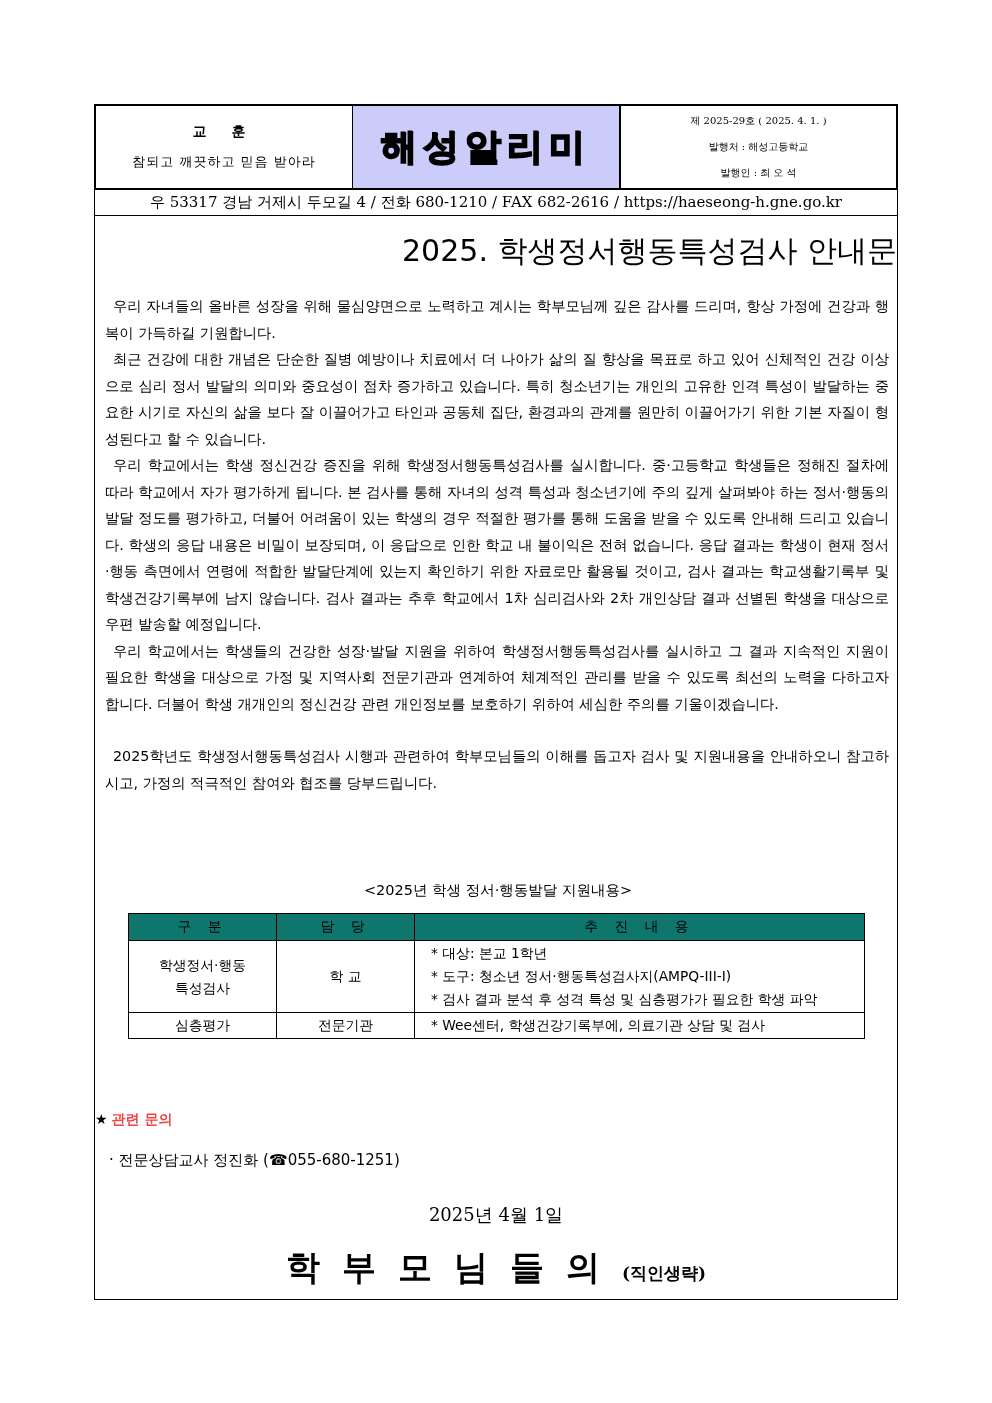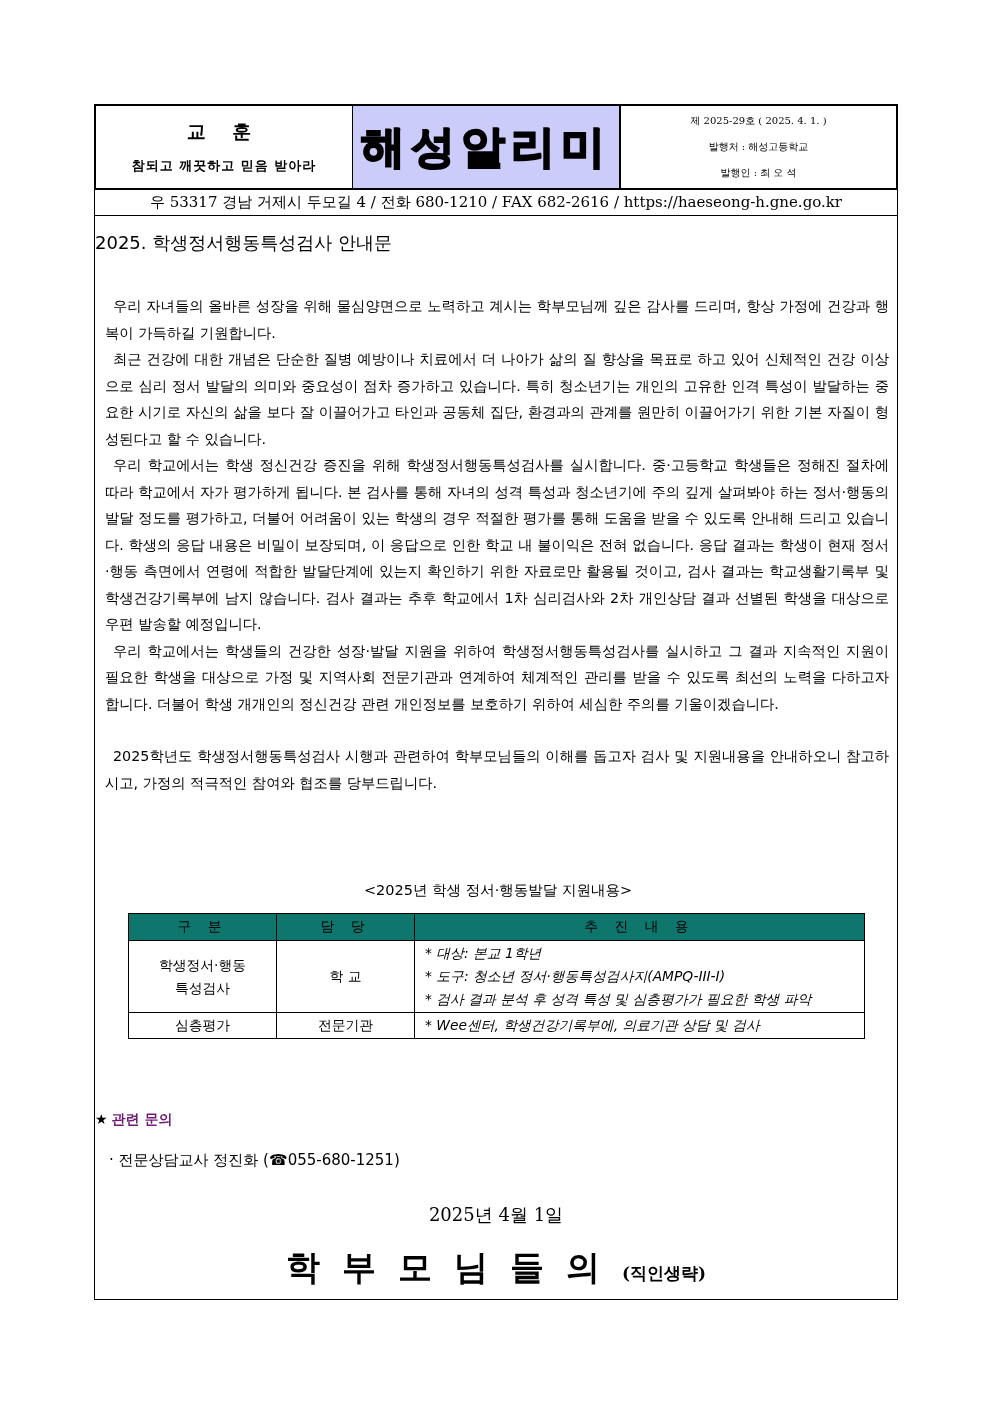--- a/index.html
+++ b/index.html
@@ -1,37 +1,37 @@
 <!DOCTYPE html>
 <html><head>
 <meta charset="utf-8">
 <style>
   html, body { margin: 0; padding: 0; background: #ffffff; }
   body { width: 992px; height: 1403px; position: relative; font-family: "DejaVu Sans", sans-serif; color: #000; }
   .page { position: absolute; left: 94px; top: 104px; width: 804px; height: 1196px; border: 1px solid #000; box-sizing: border-box; }
   .hdr { position: absolute; left: 0; top: 0; width: 802px; height: 86px; border: 2px solid #000; box-sizing: border-box; display: flex; left: -1px; top: -1px; width: 804px; }
   .hdr-motto { width: 256px; border-right: 1px solid #000; display: flex; flex-direction: column; align-items: center; justify-content: center; }
-  .motto-title { font-family: "DejaVu Serif", serif; font-weight: bold; font-size: 19px; letter-spacing: 10px; margin-bottom: 12px; }
-  .motto-text { font-family: "DejaVu Serif", serif; font-weight: bold; font-size: 13px; letter-spacing: 1px; }
+  .motto-title { font-family: "DejaVu Serif", serif; font-weight: bold; font-size: 14px; letter-spacing: 10px; margin-bottom: 12px; }
+  .motto-text { font-family: "DejaVu Serif", serif; font-weight: normal; font-size: 13px; letter-spacing: 1px; }
   .hdr-title { width: 266px; background: #ccccfb; border-right: 2px solid #000; display: flex; align-items: center; justify-content: center; }
-  .hdr-title span { font-family: "DejaVu Serif", serif; font-weight: 900; font-size: 44px; letter-spacing: 6px; color: #0369a1; -webkit-text-stroke: 2px #000; }
+  .hdr-title span { font-family: "DejaVu Serif", serif; font-weight: 900; font-size: 36px; letter-spacing: 6px; color: #0369a1; -webkit-text-stroke: 2px #000; }
   .hdr-info { flex: 1; display: flex; flex-direction: column; align-items: center; justify-content: center; font-family: "DejaVu Serif", serif; font-size: 10px; line-height: 26px; }
   .addr { position: absolute; left: 0; top: 85px; width: 802px; height: 26px; border-bottom: 1px solid #000; box-sizing: border-box; text-align: center; font-family: "DejaVu Serif", serif; font-size: 15px; line-height: 25px; }
-  .doc-title { position: absolute; left: 0; top: 126px; width: 802px; text-align: left; font-size: 18px; }
+  .doc-title { position: absolute; left: 0; top: 126px; width: 802px; text-align: right; font-size: 30px; }
   .body-text { position: absolute; left: 10px; top: 188px; width: 784px; font-size: 14.3px; line-height: 26.5px; text-align: justify; }
   .body-text p { margin: 0; text-indent: 8px; }
   .body-text p.gap { margin-top: 26px; }
   .tbl-caption { position: absolute; left: 2px; top: 776px; width: 802px; text-align: center; font-size: 14.5px; }
   table.support { position: absolute; left: 33px; top: 808px; width: 737px; border-collapse: collapse; font-size: 13.8px; }
   table.support th { background: #0f766e; font-weight: normal; height: 24px; border: 1px solid #000; letter-spacing: 6px; }
   table.support td { border: 1px solid #000; vertical-align: middle; text-align: center; line-height: 23px; padding: 1px 4px; }
-  table.support td.content { text-align: left; padding-left: 10px; font-style: italic; }
+  table.support td.content { text-align: left; padding-left: 16px; }
   .contact-head { position: absolute; left: 0; top: 1006px; font-size: 14px; font-weight: bold; }
   .contact-head .star { color: #000; }
-  .contact-head .lbl { color: #701a75; margin-left: 4px; margin-top: 25px; }
+  .contact-head .lbl { color: #ef4444; margin-left: 4px; margin-top: 25px; }
   .contact-line { position: absolute; left: 14px; top: 1046px; font-size: 15px; }
   .date { position: absolute; left: 0; top: 1098px; width: 802px; text-align: center; font-family: "DejaVu Serif", serif; font-size: 18px; }
   .principal { position: absolute; left: 0; top: 1140px; width: 802px; text-align: center; font-family: "DejaVu Serif", serif; font-weight: bold; font-size: 34px; letter-spacing: 22px; }
   .principal .small { font-size: 17px; letter-spacing: 0; }
 </style>
 </head>
 <body>
 
 <div class="page">
 

